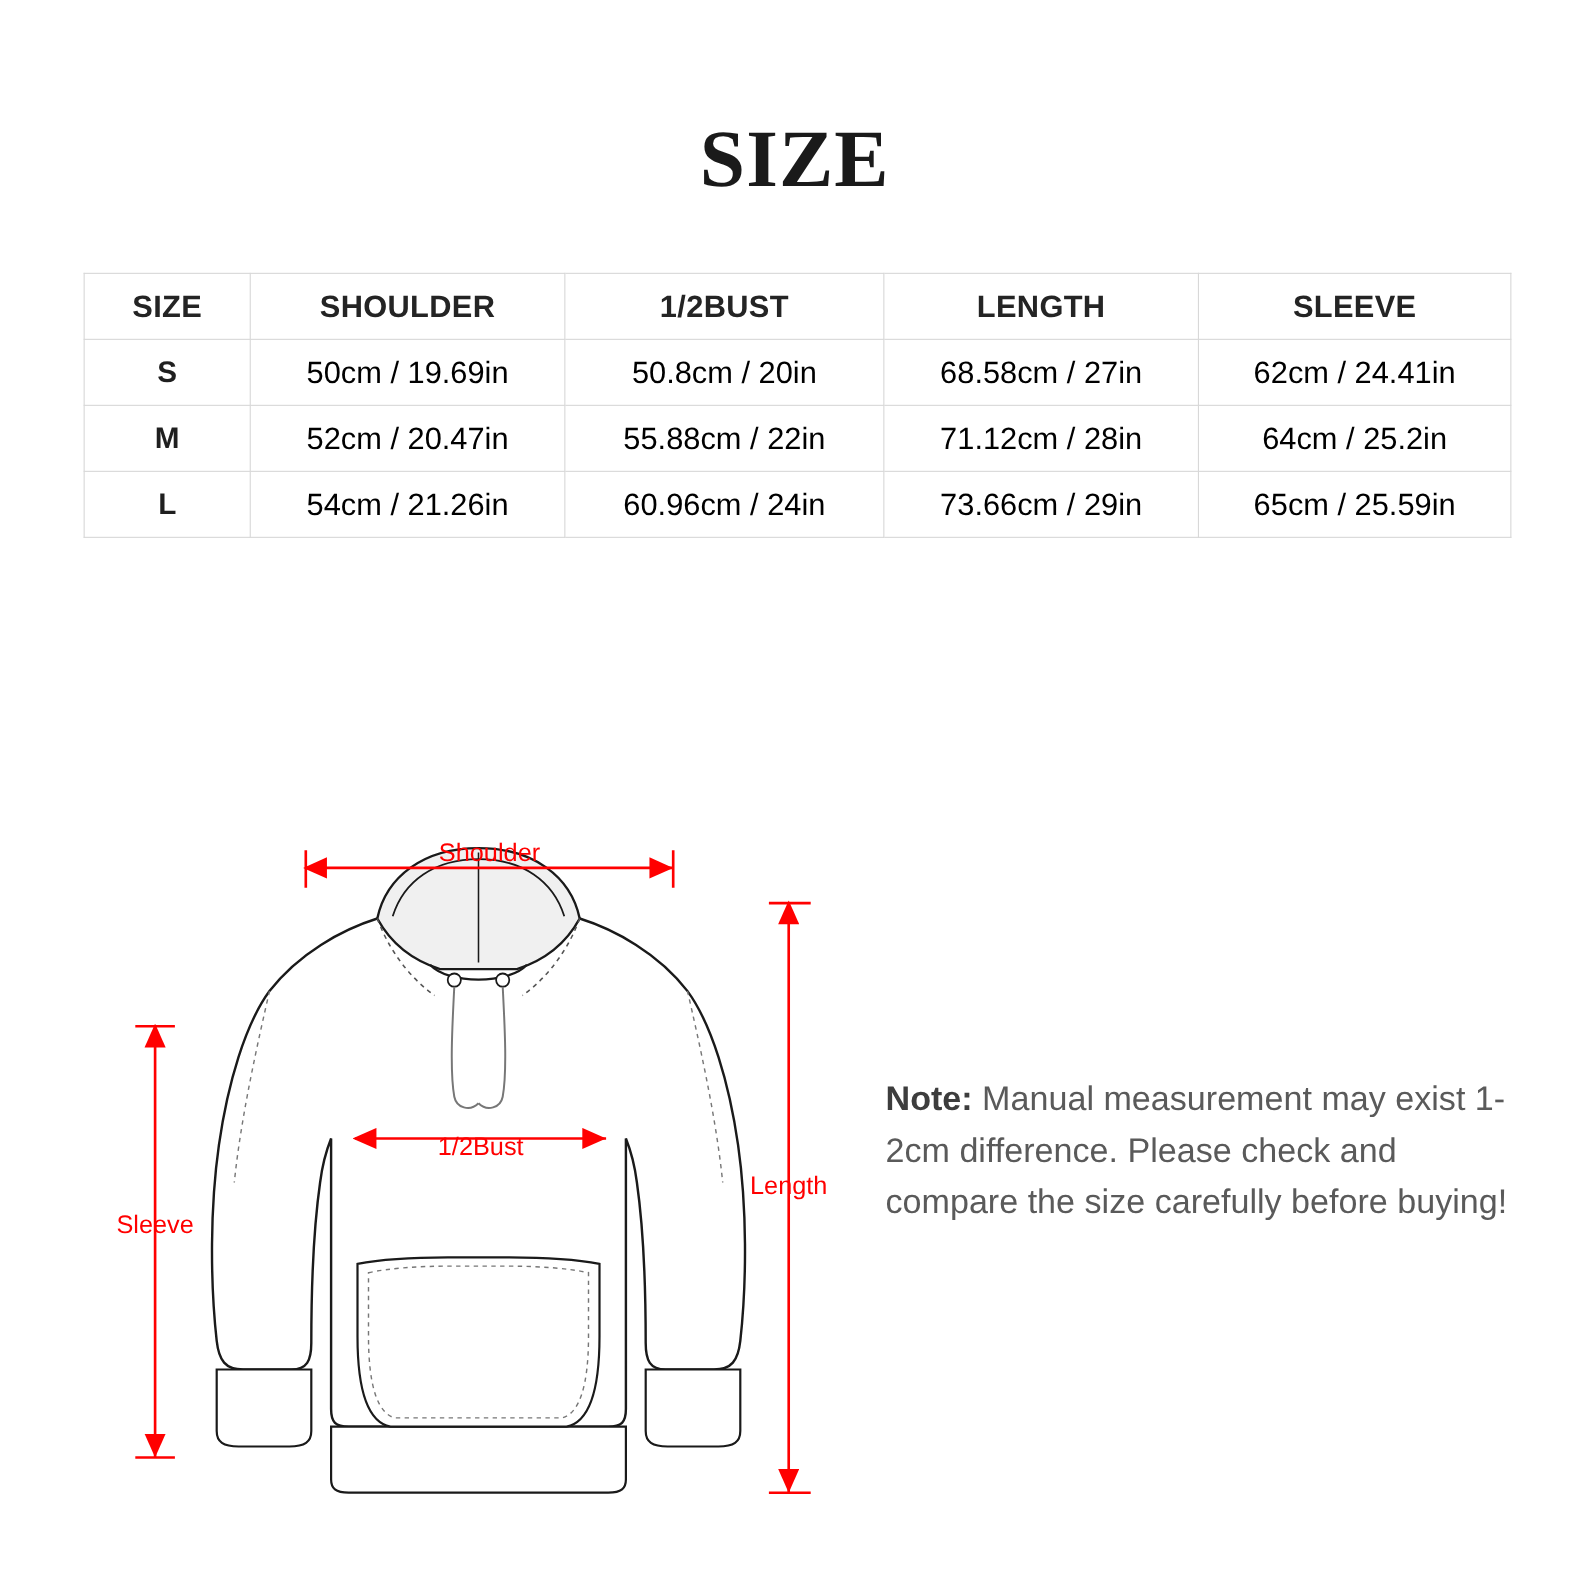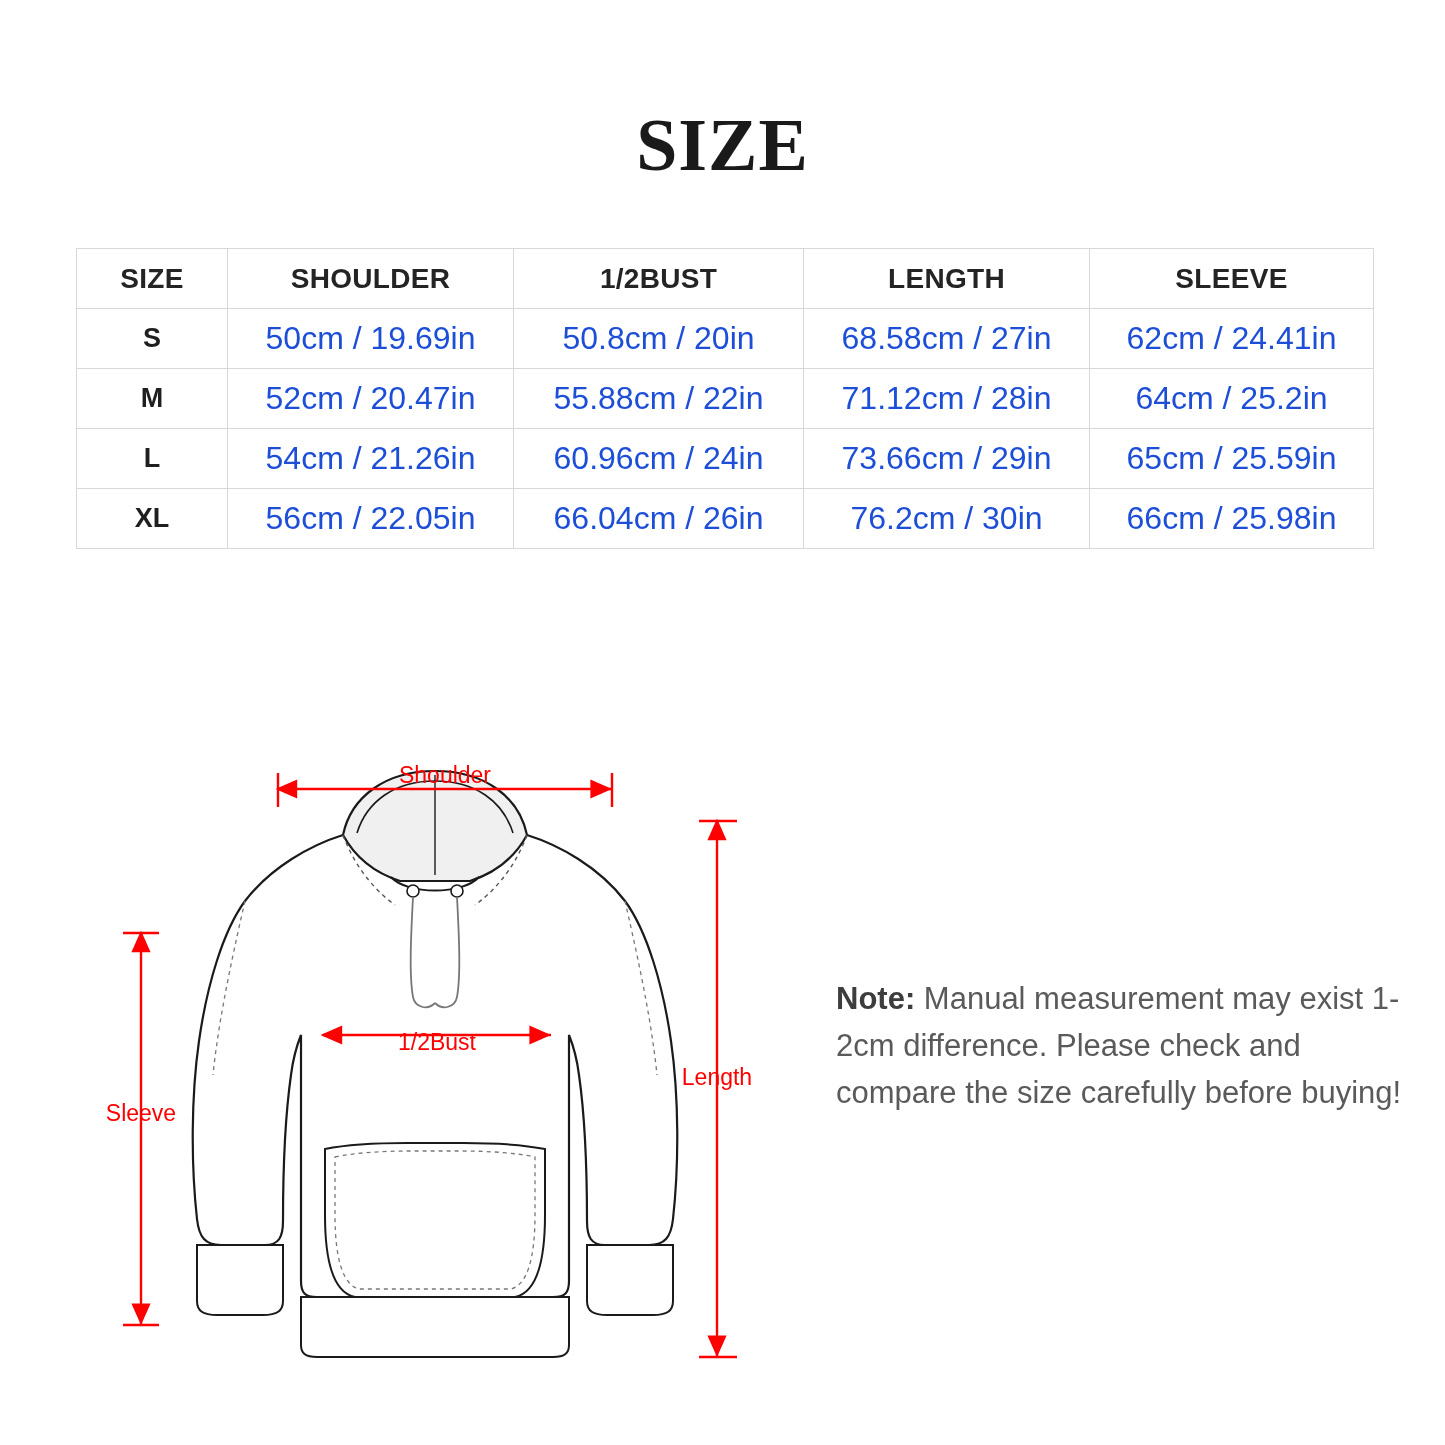--- a/index.html
+++ b/index.html
@@ -47,22 +47,22 @@
     height: 59px;
     padding: 0;
   }
   .size-table thead th {
     font-size: 28px;
     font-weight: 700;
     color: #242424;
     letter-spacing: 0.3px;
   }
   .size-table tbody td {
-    font-size: 32px;
-    color: #1d4ed8;
+    font-size: 28px;
+    color: #000000;
   }
   .size-table tbody td.size-cell {
     font-weight: 700;
     color: #1f1f1f;
     font-size: 27px;
   }
   .col-size { width: 150px; }
   .col-shoulder { width: 285px; }
   .col-bust { width: 289px; }
   .col-length { width: 285px; }
@@ -74,21 +74,21 @@
     left: 95px;
     top: 745px;
     width: 680px;
     height: 640px;
   }
   .illo svg { display: block; }
 
   
   .note {
     position: absolute;
-    left: 836px;
+    left: 805px;
     top: 975px;
     width: 570px;
     font-size: 31px;
     line-height: 1.52;
     color: #5a5a5a;
   }
   .note b {
     color: #3d3d3d;
     font-weight: 700;
   }
@@ -122,27 +122,20 @@
       <td>55.88cm / 22in</td>
       <td>71.12cm / 28in</td>
       <td>64cm / 25.2in</td>
     </tr>
     <tr>
       <td class="size-cell">L</td>
       <td>54cm / 21.26in</td>
       <td>60.96cm / 24in</td>
       <td>73.66cm / 29in</td>
       <td>65cm / 25.59in</td>
-    </tr>
-    <tr>
-      <td class="size-cell">XL</td>
-      <td>56cm / 22.05in</td>
-      <td>66.04cm / 26in</td>
-      <td>76.2cm / 30in</td>
-      <td>66cm / 25.98in</td>
     </tr>
   </tbody>
 </table>
 
 <div class="illo">
   <svg width="680" height="640" viewBox="0 0 680 640" xmlns="http://www.w3.org/2000/svg">
     <defs>
       <marker id="arrH" markerWidth="10" markerHeight="10" refX="9" refY="4" orient="auto">
         <path d="M0,0 L9,4 L0,8 z" fill="#ff0000"></path>
       </marker>

